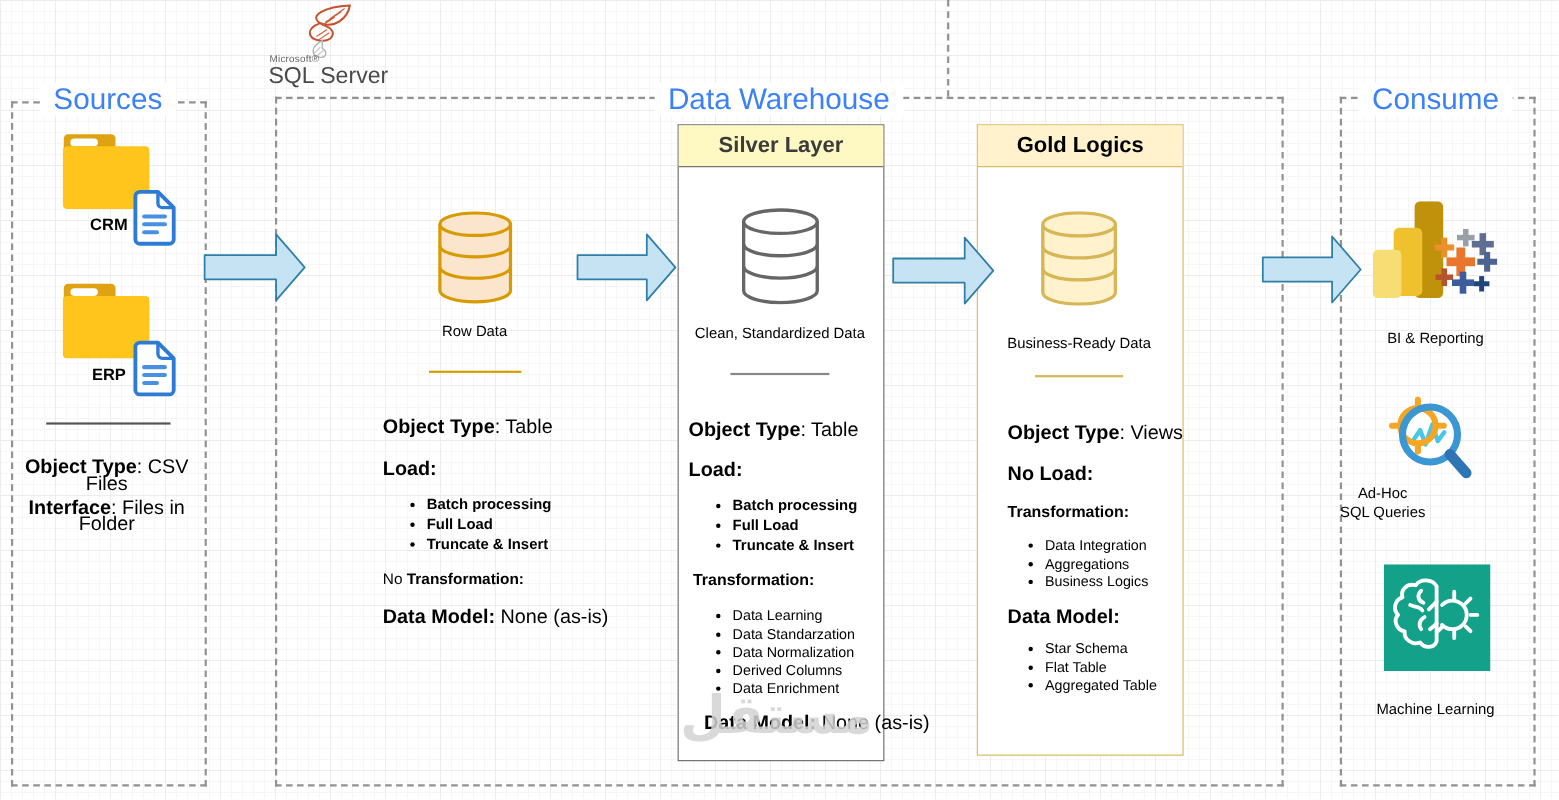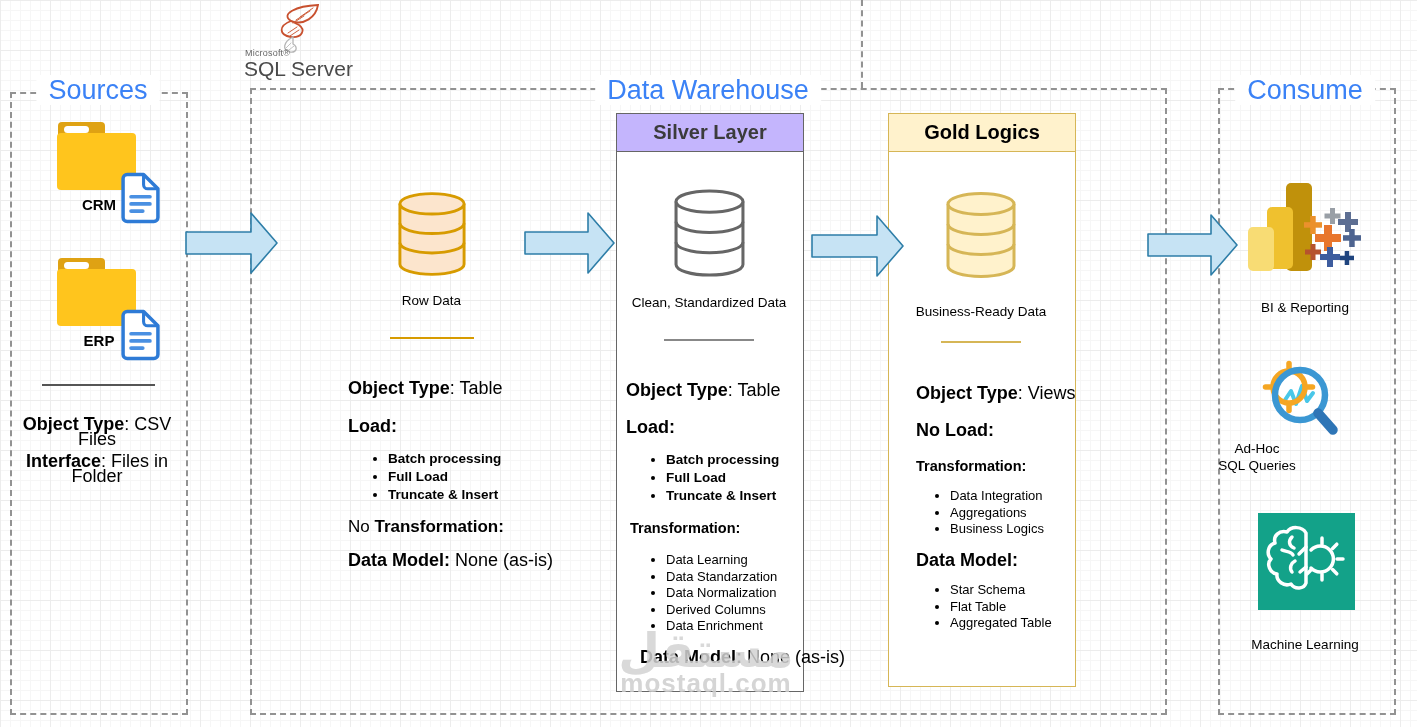--- a/index.html
+++ b/index.html
@@ -116,29 +116,29 @@
   <div class="divider" style="left:390px; top:337px; width:84px; border-color:#D79B00;"></div>
   <div class="txt" style="left:348px; top:381px;">
     <span class="b">Object Type</span><span>: Table</span>
   </div>
   <div class="txt b" style="left:348px; top:419px;">Load:</div>
   <ul class="blist bold" style="left:342px; top:450px; width:176px;">
     <li>Batch processing</li>
     <li>Full Load</li>
     <li>Truncate &amp; Insert</li>
   </ul>
-  <div class="txt" style="left:348px; top:519px; font-size:17px;">
+  <div class="txt" style="left:348px; top:519px; font-size:14px;">
     <span>No </span><span class="b">Transformation:</span>
   </div>
   <div class="txt" style="left:348px; top:553px;">
     <span class="b">Data Model:</span><span> None (as-is)</span>
   </div>
 
   <div class="panel" style="left:616px; top:113px; width:186px; height:577px; border:1px solid #666;">
-    <div class="panel-header" style="background:#c4b5fd; border-bottom:1px solid #666; color:#3b3b3b;">Silver Layer</div>
+    <div class="panel-header" style="background:#fef9c3; border-bottom:1px solid #666; color:#3b3b3b;">Silver Layer</div>
   </div>
   <svg class="abs" style="left:673px; top:189px;" width="73" height="88" viewBox="0 0 72 86">
     <path d="M3 12 v62 a33 10.5 0 0 0 66 0 v-62" fill="#ffffff" stroke="#666666" stroke-width="3"></path>
     <ellipse cx="36" cy="12" rx="33" ry="10.5" fill="#ffffff" stroke="#666666" stroke-width="3"></ellipse>
     <path d="M3 32 a33 10.5 0 0 0 66 0" fill="none" stroke="#666666" stroke-width="3"></path>
     <path d="M3 52 a33 10.5 0 0 0 66 0" fill="none" stroke="#666666" stroke-width="3"></path>
   </svg>
   <div class="txt ctr" style="left:626px; top:294px; width:166px; font-size:13.5px; line-height:18px;">Clean, Standardized Data</div>
   <div class="divider" style="left:664px; top:339px; width:90px; border-color:#888;"></div>
   <div class="txt" style="left:626px; top:383px;">
@@ -276,16 +276,15 @@
     <g fill="#C6E3F4" stroke="#2E7EA8" stroke-width="1.6" stroke-linejoin="round">
       <polygon points="186,232 251,232 251,213 277,243 251,273 251,254 186,254"></polygon>
       <polygon points="525,232 588,232 588,213 614,243 588,273 588,254 525,254"></polygon>
       <polygon points="812,235 877,235 877,216 903,246 877,276 877,257 812,257"></polygon>
       <polygon points="1148,234 1211,234 1211,215 1237,245 1211,275 1211,256 1148,256"></polygon>
     </g>
   </svg>
 
   <div class="watermark" style="left:600px; top:626px; width:212px;">
     <div class="wm-logo">مستقل</div>
-    <div class="wm-site">mostaql.com</div>
   </div>
 
 </div>
 
 </body></html>

